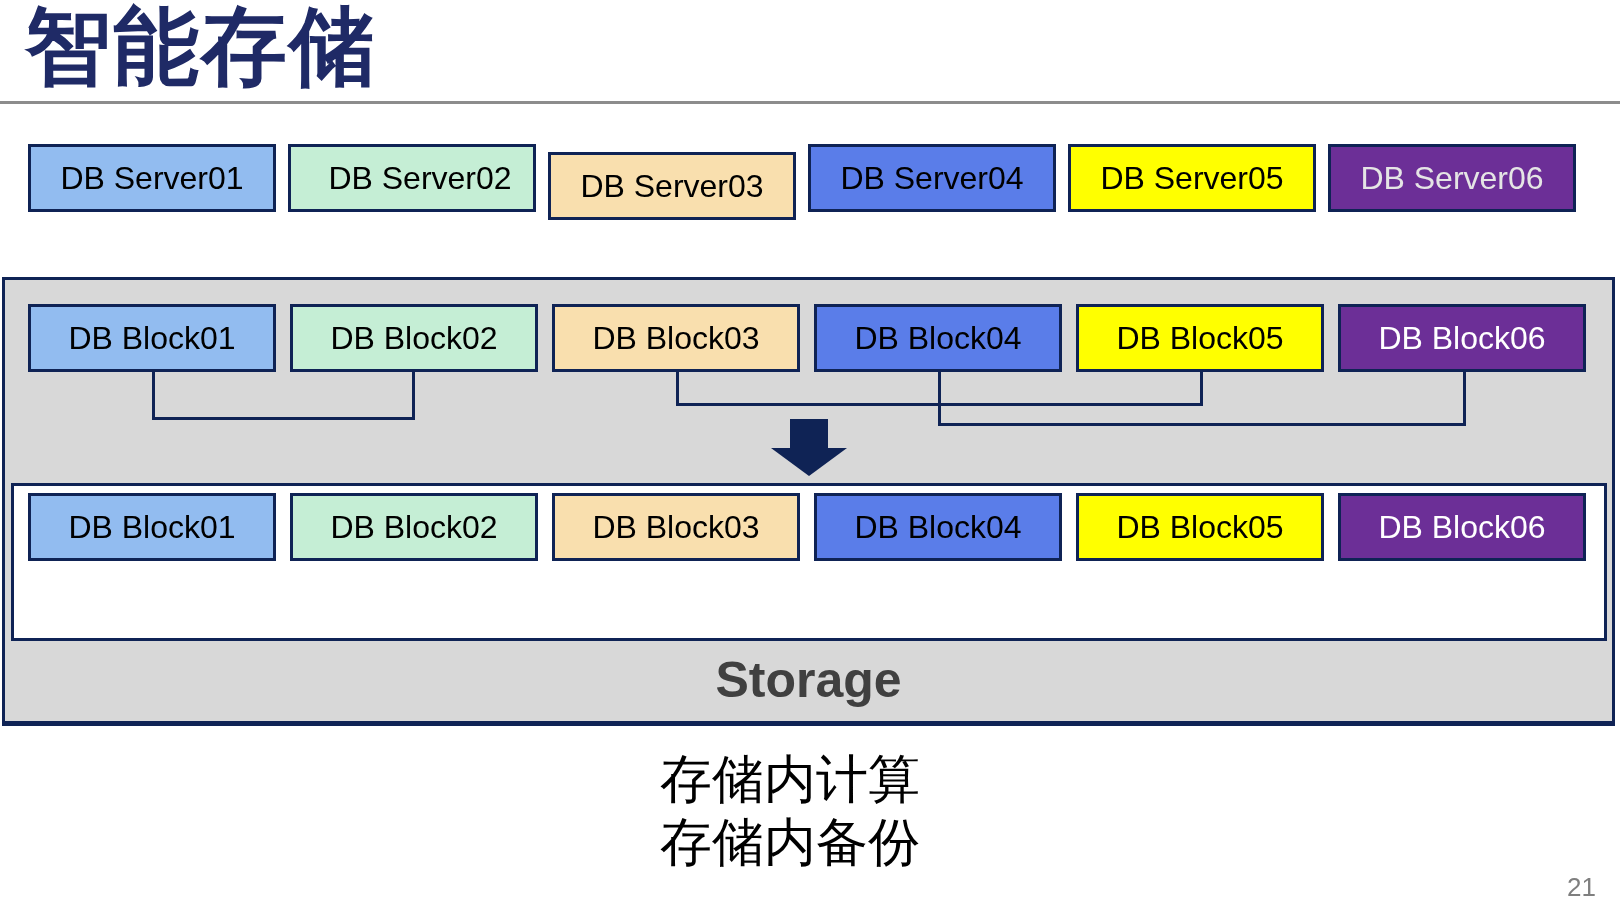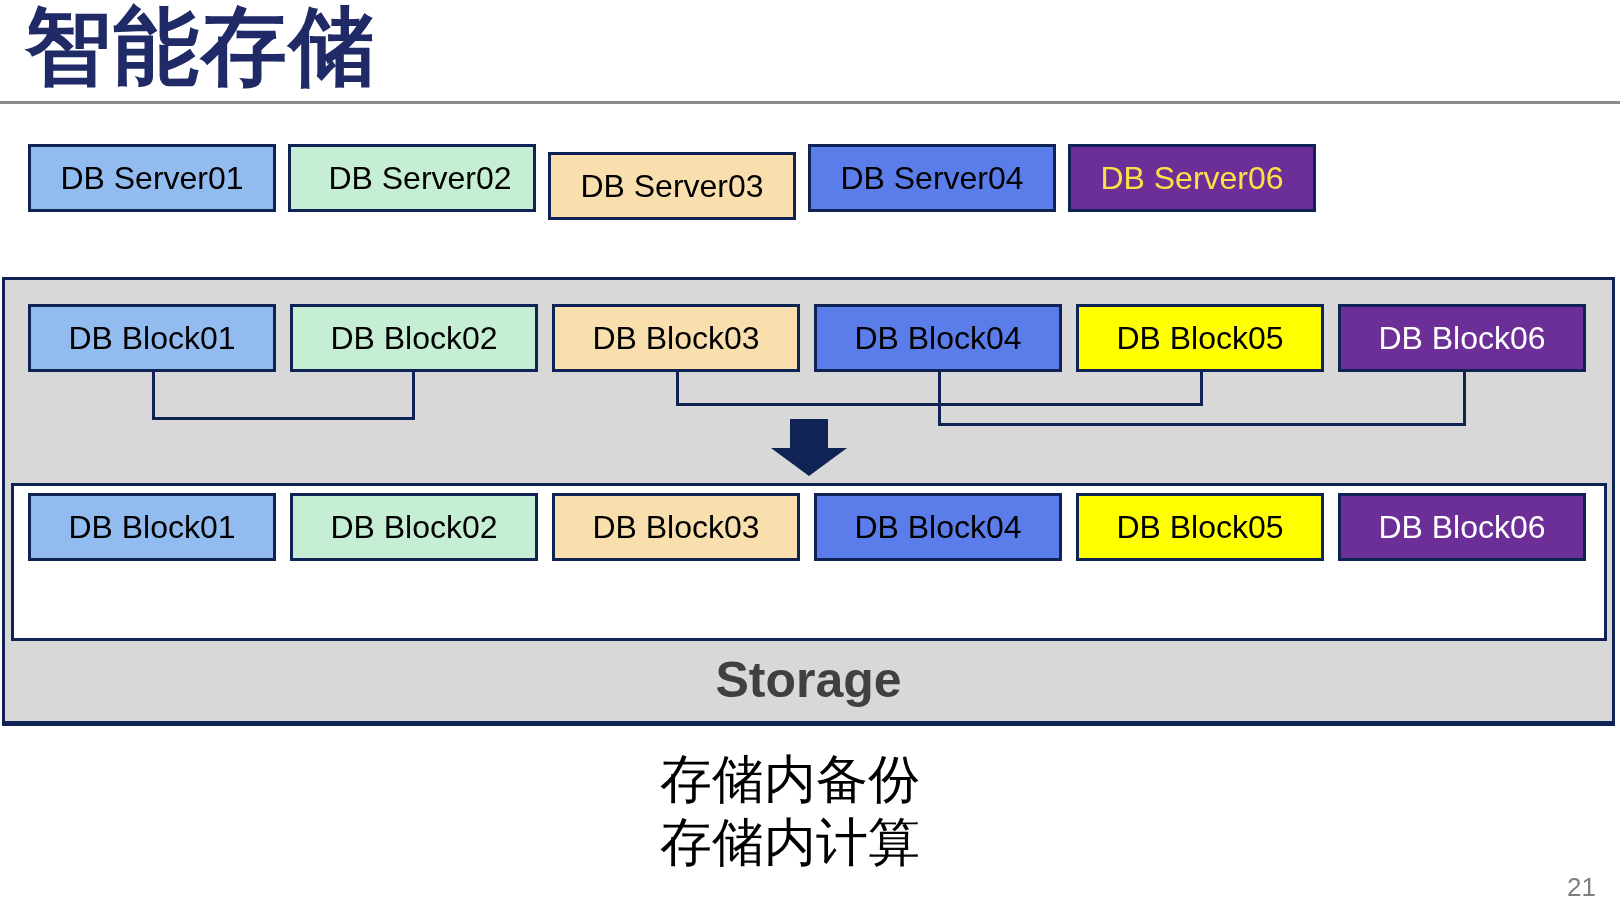--- a/index.html
+++ b/index.html
@@ -93,21 +93,22 @@
 <div class="slide">
 
   <h1 class="title">智能存储</h1>
   <div class="divider"></div>
 
   <div class="box-row row-servers">
     <div class="cbox" style="background-color: rgb(146, 188, 240); color: rgb(0, 0, 0);">DB Server01</div>
     <div class="cbox" style="background-color: rgb(197, 238, 213); color: rgb(0, 0, 0); padding-left: 16px;">DB Server02</div>
     <div class="cbox" style="background-color: rgb(249, 223, 174); color: rgb(0, 0, 0); margin-top: 8px;">DB Server03</div>
     <div class="cbox" style="background-color: rgb(90, 125, 233); color: rgb(0, 0, 0);">DB Server04</div>
-    <div class="cbox" style="background-color: rgb(108, 47, 151); color: #fde047;">DB Server06</div>
+    <div class="cbox" style="background-color: rgb(255, 255, 0); color: rgb(0, 0, 0);">DB Server05</div>
+    <div class="cbox" style="background-color: rgb(108, 47, 151); color: #e5e5e5;">DB Server06</div>
   </div>
 
   <div class="gray-container"></div>
 
   <div class="inner-box"></div>
 
   <div class="box-row row-blocks-top">
     <div class="cbox" style="background-color: rgb(146, 188, 240); color: rgb(0, 0, 0);">DB Block01</div>
     <div class="cbox" style="background-color: rgb(197, 238, 213); color: rgb(0, 0, 0);">DB Block02</div>
     <div class="cbox" style="background-color: rgb(249, 223, 174); color: rgb(0, 0, 0);">DB Block03</div>
@@ -128,19 +129,19 @@
     <div class="cbox" style="background-color: rgb(197, 238, 213); color: rgb(0, 0, 0);">DB Block02</div>
     <div class="cbox" style="background-color: rgb(249, 223, 174); color: rgb(0, 0, 0);">DB Block03</div>
     <div class="cbox" style="background-color: rgb(90, 125, 233); color: rgb(0, 0, 0);">DB Block04</div>
     <div class="cbox" style="background-color: rgb(255, 255, 0); color: rgb(0, 0, 0);">DB Block05</div>
     <div class="cbox" style="background-color: rgb(108, 47, 151); color: rgb(255, 255, 255);">DB Block06</div>
   </div>
 
   <div class="storage-label">Storage</div>
 
   <div class="captions">
+    <div class="caption-line">存储内计算</div>
     <div class="caption-line">存储内备份</div>
-    <div class="caption-line">存储内计算</div>
   </div>
 
   <div class="page-number">21</div>
 
 </div>
 
 </body></html>

